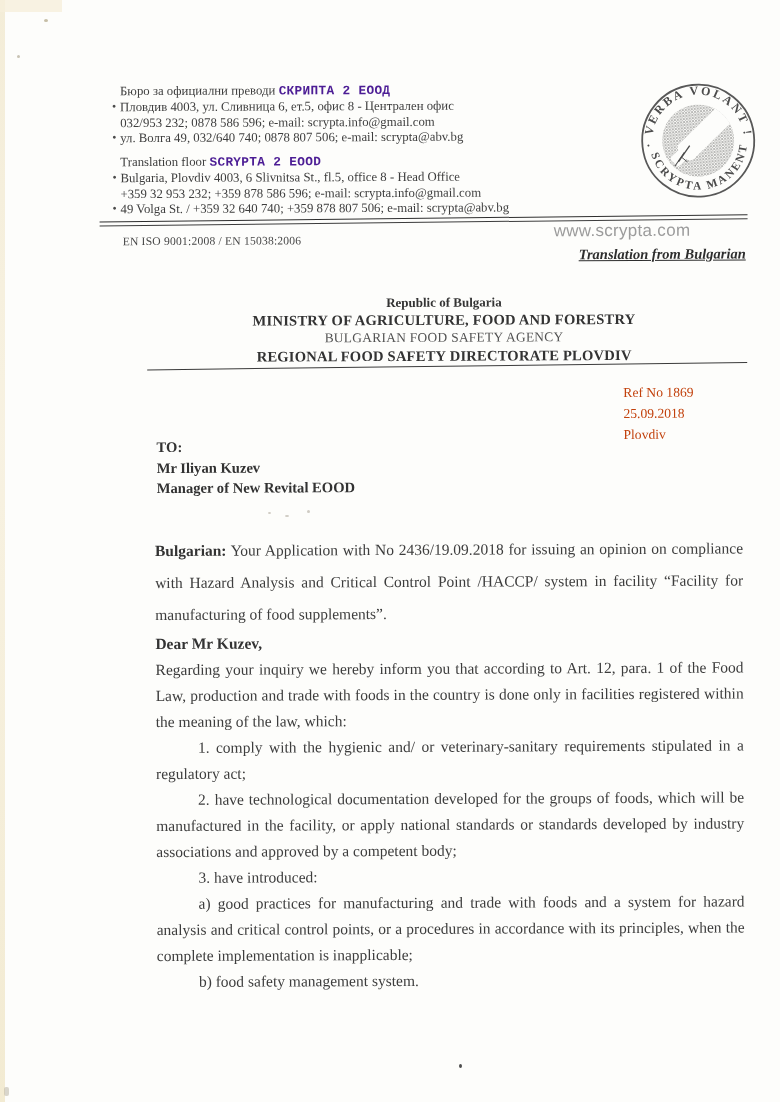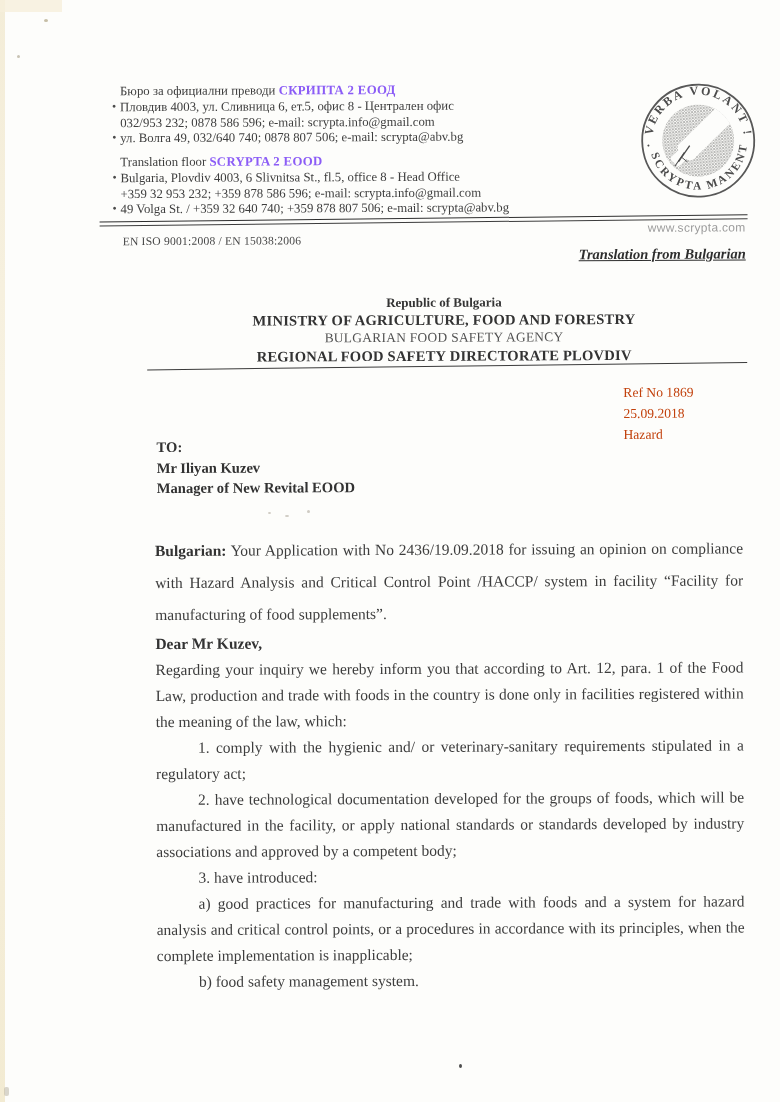--- a/index.html
+++ b/index.html
@@ -23,31 +23,31 @@
   .sm2{left:285px;top:515px;width:4px;height:2px;}
   .sm3{left:307px;top:510px;width:3px;height:3px;}
 
   .tilt{position:absolute;inset:0;transform:rotate(-0.25deg);transform-origin:390px 550px;}
 
   
   .lh{position:absolute;left:113px;width:470px;font-size:12.8px;line-height:15.8px;color:#3e3e3e;}
   .lh-bg{top:83px;}
   .lh-en{top:154px;}
   .lh .l1{padding-left:9px;}
-  .lh .co{font-weight:bold;letter-spacing:.3px;color:#8b5cf6;}
+  .lh .co{font-weight:bold;letter-spacing:.3px;color:#4c1d95;font-family:Liberation Mono, monospace;}
   .lh .bl{position:relative;padding-left:9px;}
   .lh .bl .bullet{position:absolute;left:1px;top:-1px;font-size:12px;color:#4a4a4a;}
   .lh .cont{padding-left:9px;}
 
   .seal{position:absolute;left:633px;top:73px;transform:rotate(-6deg);}
 
   .sep-double{position:absolute;left:101px;top:218px;width:648px;height:3px;
     border-top:1.7px solid #2e2e2e;border-bottom:1.1px solid #3c3c3c;transform:rotate(-0.4deg);}
-  .website{position:absolute;left:555px;top:222px;width:192px;text-align:right;
-    font-family:"Liberation Sans", sans-serif;font-size:12px;color:#9c9c9c;letter-spacing:.3px;}
+  .website{position:absolute;left:555px;top:222px;width:192px;
+    font-family:"Liberation Sans", sans-serif;font-size:17px;color:#9c9c9c;letter-spacing:.3px;}
   .iso{position:absolute;left:124px;top:234px;font-size:11.6px;color:#484848;letter-spacing:.2px;}
   .trans-note{position:absolute;left:420px;top:247px;width:327px;text-align:right;
     font-size:14.5px;font-weight:bold;font-style:italic;text-decoration:underline;color:#2e2e2e;}
 
   .ministry{position:absolute;left:130px;top:295px;width:630px;text-align:center;color:#333;}
   .ministry .m1{font-size:13px;font-weight:bold;}
   .ministry .m2{font-size:14.6px;font-weight:bold;margin-top:1px;letter-spacing:.2px;}
   .ministry .m3{font-size:13.4px;font-weight:normal;color:#525252;margin-top:1px;letter-spacing:.3px;}
   .ministry .m4{font-size:14.6px;font-weight:bold;margin-top:2px;letter-spacing:.2px;}
   .rule{position:absolute;left:148px;top:366px;width:600px;border-top:1.5px solid #3a3a3a;transform:rotate(-0.45deg);}
@@ -138,21 +138,21 @@
       <div class="m1">Republic of Bulgaria</div>
       <div class="m2">MINISTRY OF AGRICULTURE, FOOD AND FORESTRY</div>
       <div class="m3">BULGARIAN FOOD SAFETY AGENCY</div>
       <div class="m4">REGIONAL FOOD SAFETY DIRECTORATE PLOVDIV</div>
     </div>
     <div class="rule"></div>
 
     <div class="ref">
       <div>Ref No 1869</div>
       <div>25.09.2018</div>
-      <div>Hazard</div>
+      <div>Plovdiv</div>
     </div>
 
     <div class="recipient">
       <div>TO:</div>
       <div>Mr Iliyan Kuzev</div>
       <div>Manager of New Revital EOOD</div>
     </div>
 
     <div class="body-text">
       <p class="p-reg"><span class="lbl">Bulgarian:</span><span> Your Application with No 2436/19.09.2018 for issuing an opinion on compliance with Hazard Analysis and Critical Control Point /HACCP/ system in facility “Facility for manufacturing of food supplements”.</span></p>

